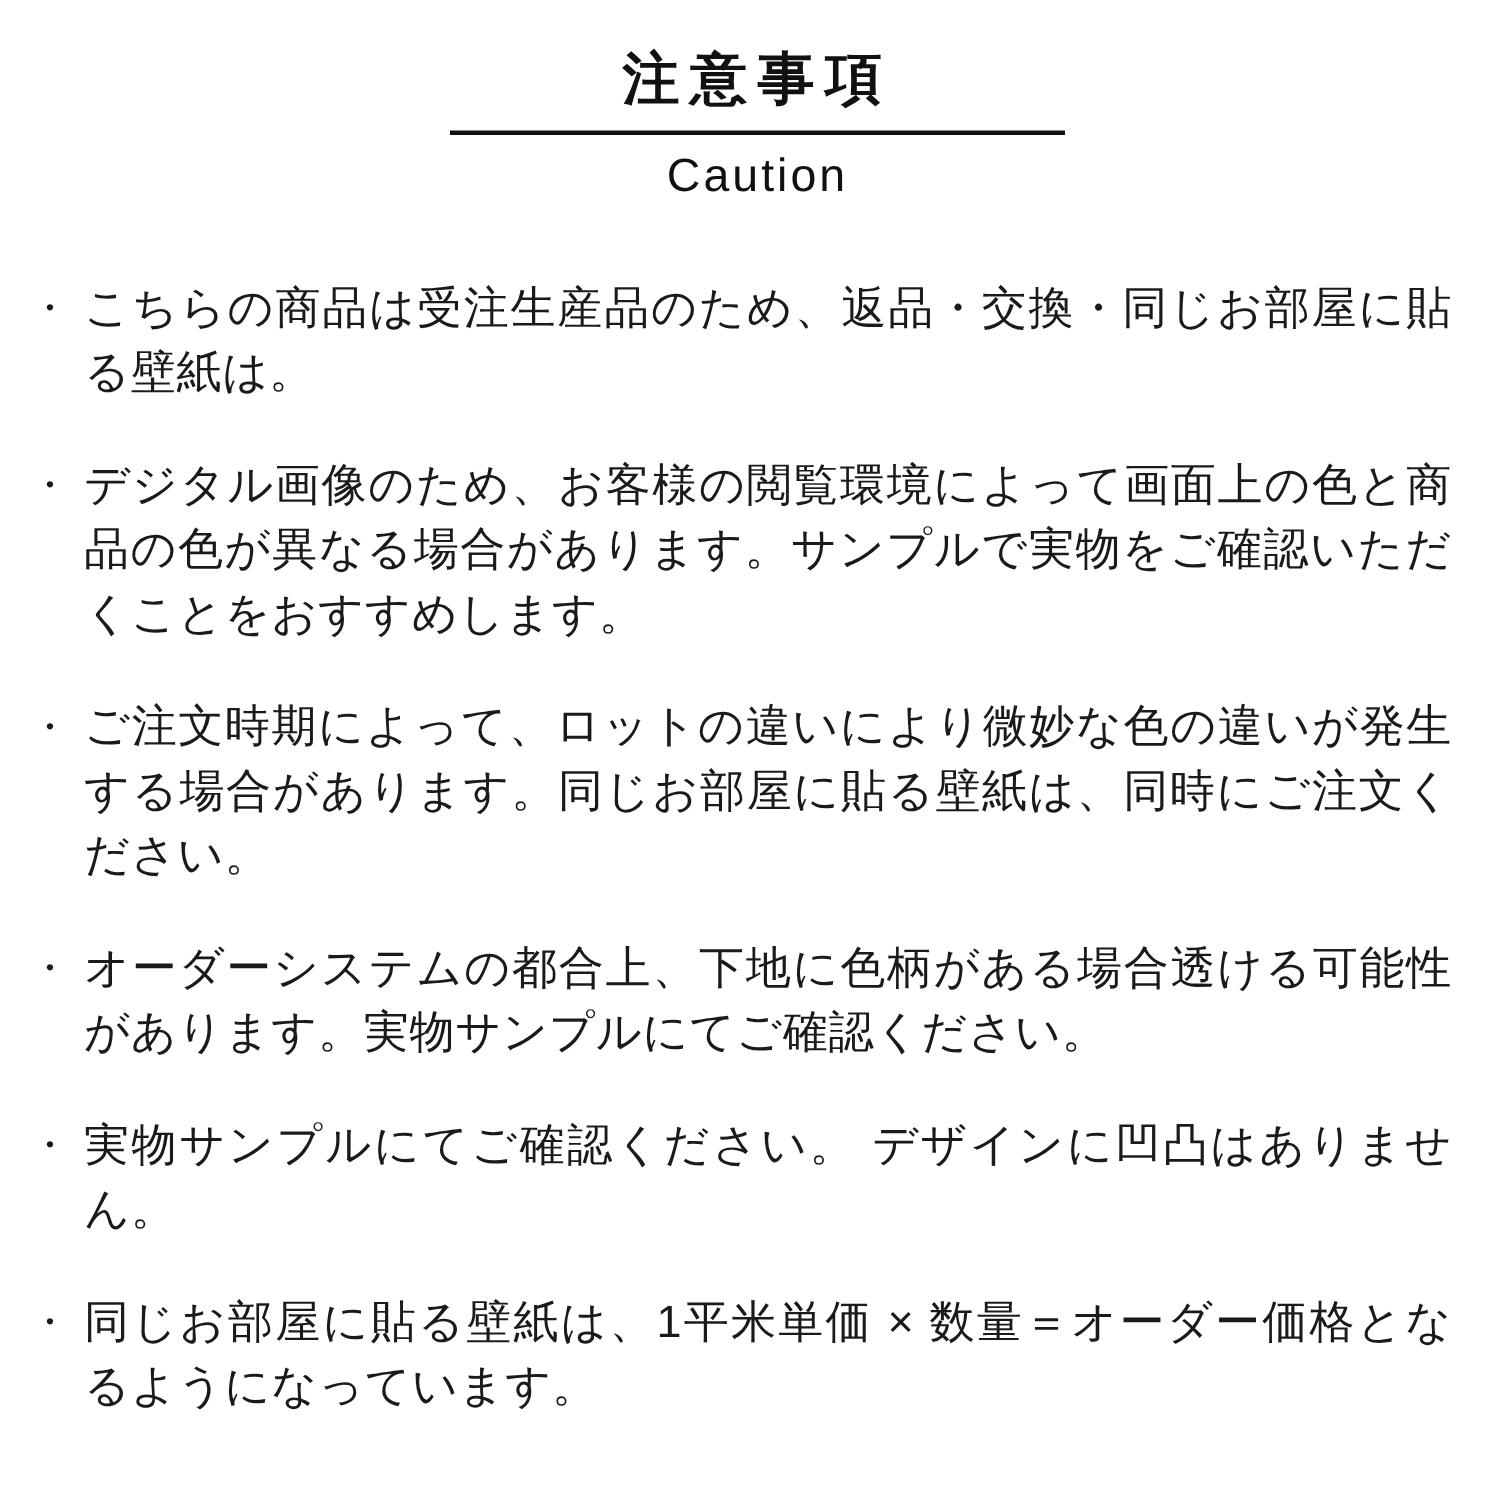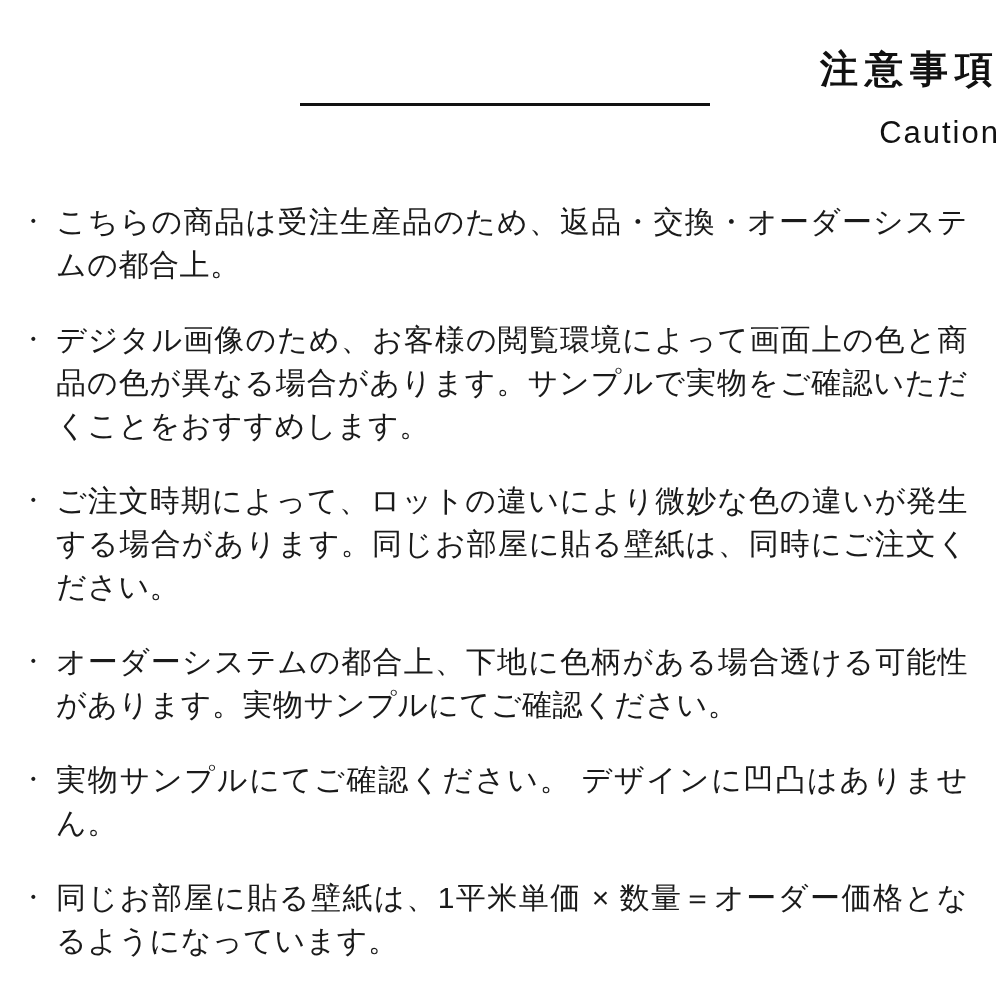--- a/index.html
+++ b/index.html
@@ -6,21 +6,21 @@
   .page {
     position: relative;
     width: 1000px;
     height: 1000px;
     background: #ffffff;
     color: #1a1a1a;
     font-family: "Liberation Sans", sans-serif;
     overflow: hidden;
     box-sizing: border-box;
   }
-  .header { text-align: right; padding-top: 48px; margin-left: 10px; }
+  .header { text-align: center; padding-top: 32px; margin-left: 10px; }
   .title {
     font-size: 38px;
     font-weight: 800;
     letter-spacing: 7px;
     color: #111111;
     line-height: 1.15;
   }
   .divider {
     width: 410px;
     height: 3px;
@@ -67,21 +67,21 @@
 
   <div class="header">
     <div class="title">注意事項</div>
     <div class="divider"></div>
     <div class="subtitle">Caution</div>
   </div>
 
   <ul class="caution-list">
     <li class="caution-item">
       <span class="bullet">・</span>
-      <span class="item-text">こちらの商品は受注生産品のため、返品・交換・オーダーシステムの都合上。</span>
+      <span class="item-text">こちらの商品は受注生産品のため、返品・交換・同じお部屋に貼る壁紙は。</span>
     </li>
     <li class="caution-item">
       <span class="bullet">・</span>
       <span class="item-text">デジタル画像のため、お客様の閲覧環境によって画面上の色と商品の色が異なる場合があります。サンプルで実物をご確認いただくことをおすすめします。</span>
     </li>
     <li class="caution-item">
       <span class="bullet">・</span>
       <span class="item-text">ご注文時期によって、ロットの違いにより微妙な色の違いが発生する場合があります。同じお部屋に貼る壁紙は、同時にご注文ください。</span>
     </li>
     <li class="caution-item">

